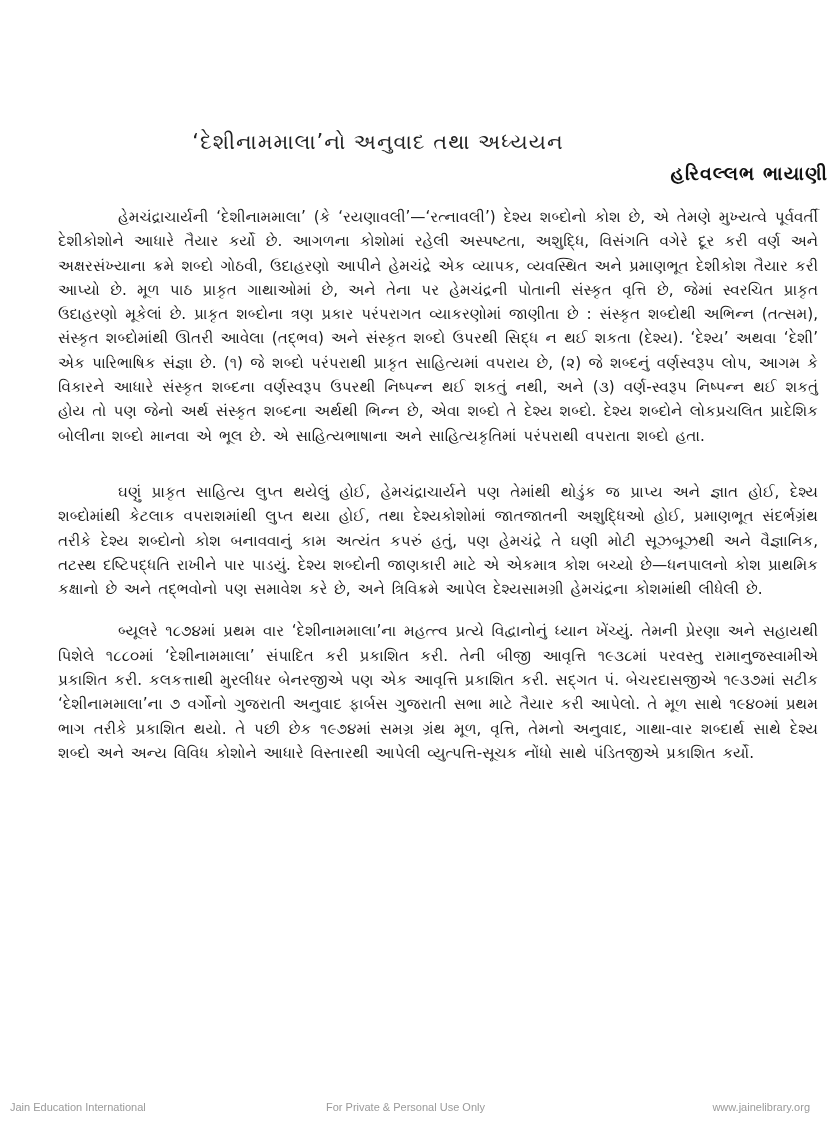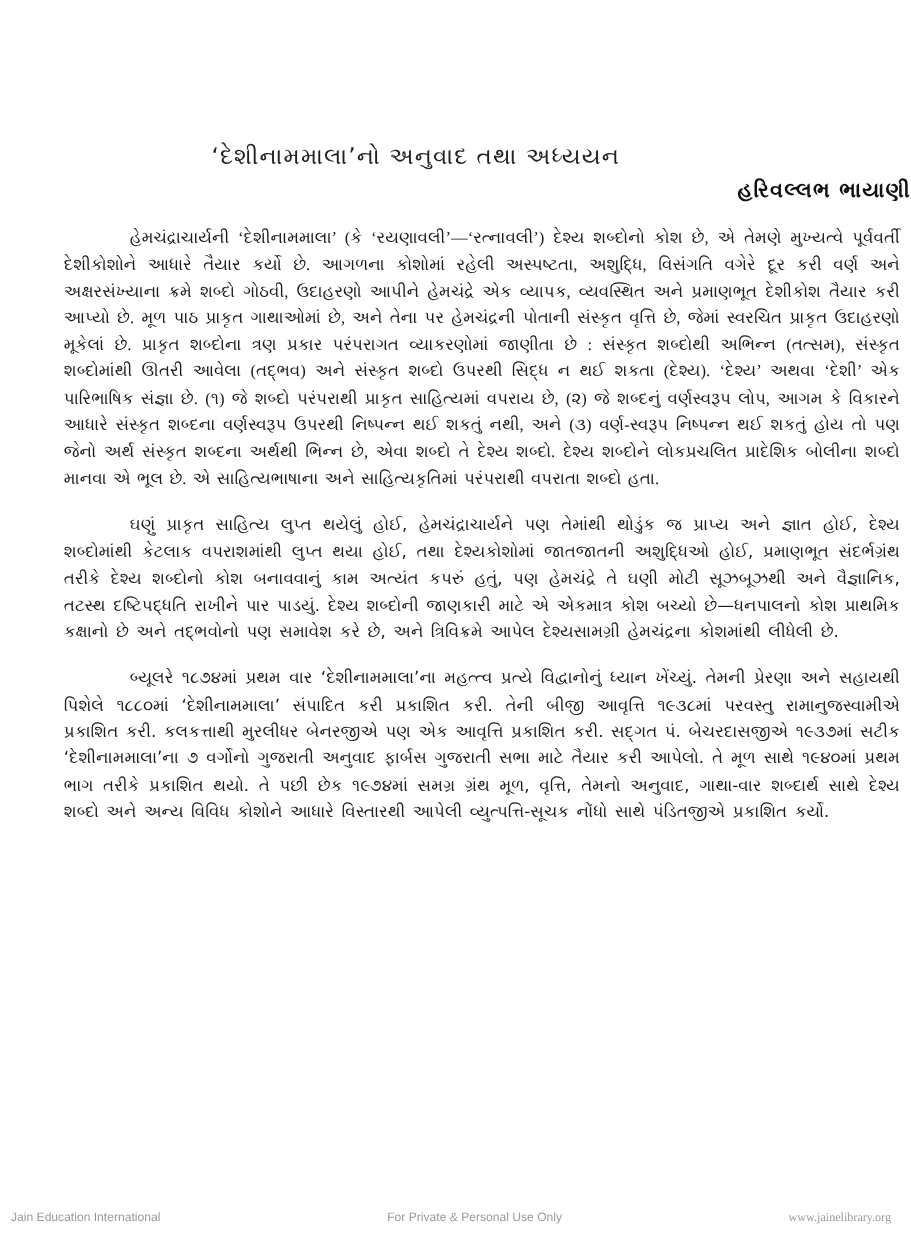--- a/index.html
+++ b/index.html
@@ -13,29 +13,29 @@
     }
     .author {
       position: absolute; top: 162px; left: 0; width: 828px;
       text-align: right; font-size: 19px; font-weight: bold; letter-spacing: 1px; color: #111;
     }
     .body { position: absolute; left: 58px; width: 760px; top: 205px; }
     .para {
       font-size: 15.2px; line-height: 24.3px; text-align: justify;
       text-indent: 60px; margin: 0 0 18px 0; word-spacing: 2px;
     }
-    .para.p1 { margin-bottom: 17px; font-family: Liberation Serif, serif; }
+    .para.p1 { margin-bottom: 32px; }
     .footer {
       position: absolute; top: 1101px; left: 0; width: 820px; height: 16px;
       font-family: "Liberation Sans", sans-serif; font-size: 11px; color: #9a9a9a;
     }
     .footer span { position: absolute; top: 0; }
     .f-left { left: 10px; }
-    .f-center { left: 352px; }
-    .f-right { right: 10px; font-family: Liberation Serif, serif; }
+    .f-center { left: 326px; }
+    .f-right { right: 10px; }
   </style>
 </head>
 <body>
 
 <div class="title">‘દેશીનામમાલા’નો અનુવાદ તથા અધ્યયન</div>
 <div class="author">હરિવલ્લભ ભાયાણી</div>
 
 <div class="body">
   <p class="para p1">હેમચંદ્રાચાર્યની ‘દેશીનામમાલા’ (કે ‘રયણાવલી’—‘રત્નાવલી’) દેશ્ય શબ્દોનો કોશ છે, એ તેમણે મુખ્યત્વે પૂર્વવર્તી દેશીકોશોને આધારે તૈયાર કર્યો છે. આગળના કોશોમાં રહેલી અસ્પષ્ટતા, અશુદ્ધિ, વિસંગતિ વગેરે દૂર કરી વર્ણ અને અક્ષરસંખ્યાના ક્રમે શબ્દો ગોઠવી, ઉદાહરણો આપીને હેમચંદ્રે એક વ્યાપક, વ્યવસ્થિત અને પ્રમાણભૂત દેશીકોશ તૈયાર કરી આપ્યો છે. મૂળ પાઠ પ્રાકૃત ગાથાઓમાં છે, અને તેના પર હેમચંદ્રની પોતાની સંસ્કૃત વૃત્તિ છે, જેમાં સ્વરચિત પ્રાકૃત ઉદાહરણો મૂકેલાં છે. પ્રાકૃત શબ્દોના ત્રણ પ્રકાર પરંપરાગત વ્યાકરણોમાં જાણીતા છે : સંસ્કૃત શબ્દોથી અભિન્ન (તત્સમ), સંસ્કૃત શબ્દોમાંથી ઊતરી આવેલા (તદ્ભવ) અને સંસ્કૃત શબ્દો ઉપરથી સિદ્ધ ન થઈ શકતા (દેશ્ય). ‘દેશ્ય’ અથવા ‘દેશી’ એક પારિભાષિક સંજ્ઞા છે. (૧) જે શબ્દો પરંપરાથી પ્રાકૃત સાહિત્યમાં વપરાય છે, (૨) જે શબ્દનું વર્ણસ્વરૂપ લોપ, આગમ કે વિકારને આધારે સંસ્કૃત શબ્દના વર્ણસ્વરૂપ ઉપરથી નિષ્પન્ન થઈ શકતું નથી, અને (૩) વર્ણ-સ્વરૂપ નિષ્પન્ન થઈ શકતું હોય તો પણ જેનો અર્થ સંસ્કૃત શબ્દના અર્થથી ભિન્ન છે, એવા શબ્દો તે દેશ્ય શબ્દો. દેશ્ય શબ્દોને લોકપ્રચલિત પ્રાદેશિક બોલીના શબ્દો માનવા એ ભૂલ છે. એ સાહિત્યભાષાના અને સાહિત્યકૃતિમાં પરંપરાથી વપરાતા શબ્દો હતા.</p>
   <p class="para">ઘણું પ્રાકૃત સાહિત્ય લુપ્ત થયેલું હોઈ, હેમચંદ્રાચાર્યને પણ તેમાંથી થોડુંક જ પ્રાપ્ય અને જ્ઞાત હોઈ, દેશ્ય શબ્દોમાંથી કેટલાક વપરાશમાંથી લુપ્ત થયા હોઈ, તથા દેશ્યકોશોમાં જાતજાતની અશુદ્ધિઓ હોઈ, પ્રમાણભૂત સંદર્ભગ્રંથ તરીકે દેશ્ય શબ્દોનો કોશ બનાવવાનું કામ અત્યંત કપરું હતું, પણ હેમચંદ્રે તે ઘણી મોટી સૂઝબૂઝથી અને વૈજ્ઞાનિક, તટસ્થ દષ્ટિપદ્ધતિ રાખીને પાર પાડયું. દેશ્ય શબ્દોની જાણકારી માટે એ એકમાત્ર કોશ બચ્યો છે—ધનપાલનો કોશ પ્રાથમિક કક્ષાનો છે અને તદ્ભવોનો પણ સમાવેશ કરે છે, અને ત્રિવિક્રમે આપેલ દેશ્યસામગ્રી હેમચંદ્રના કોશમાંથી લીધેલી છે.</p>

